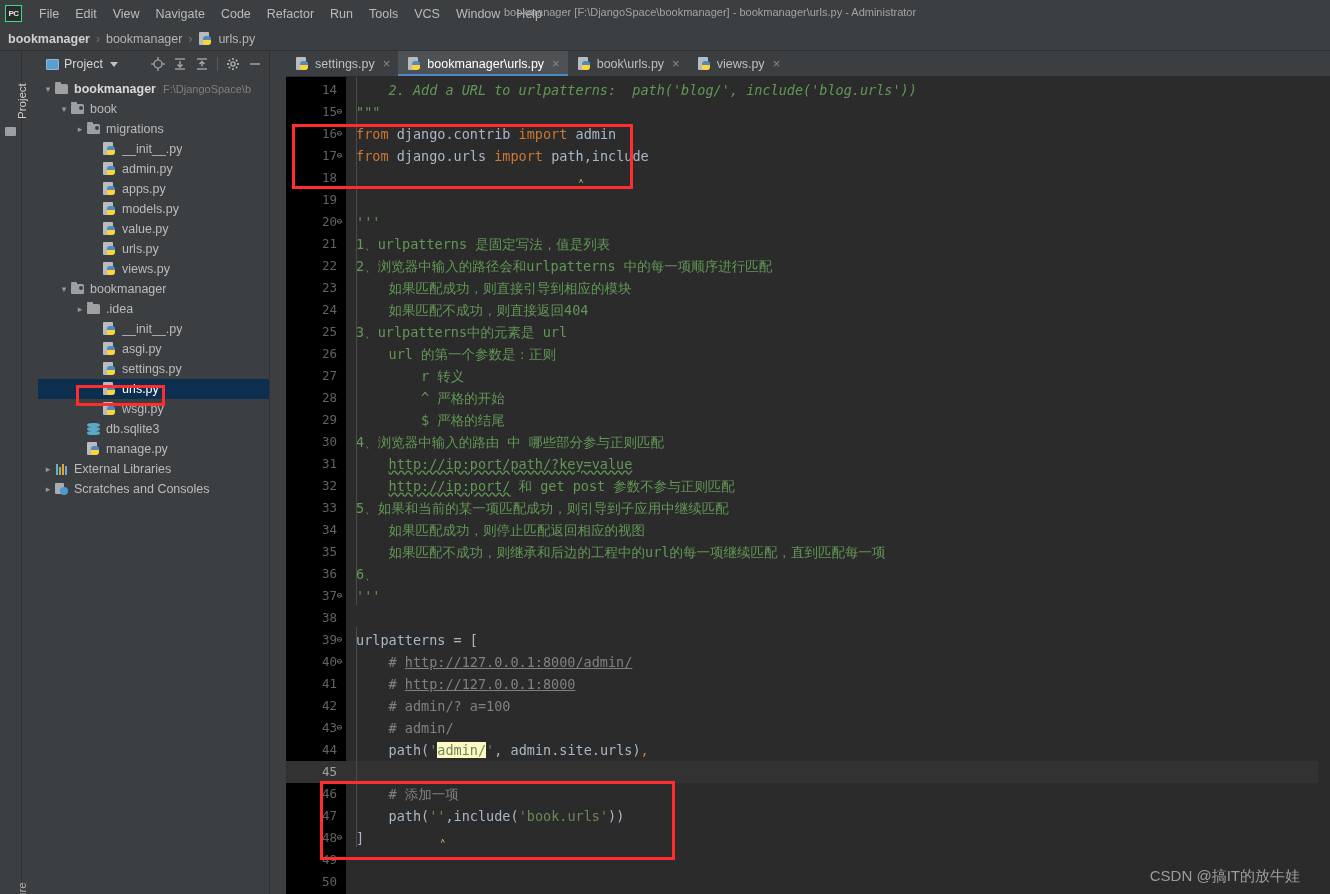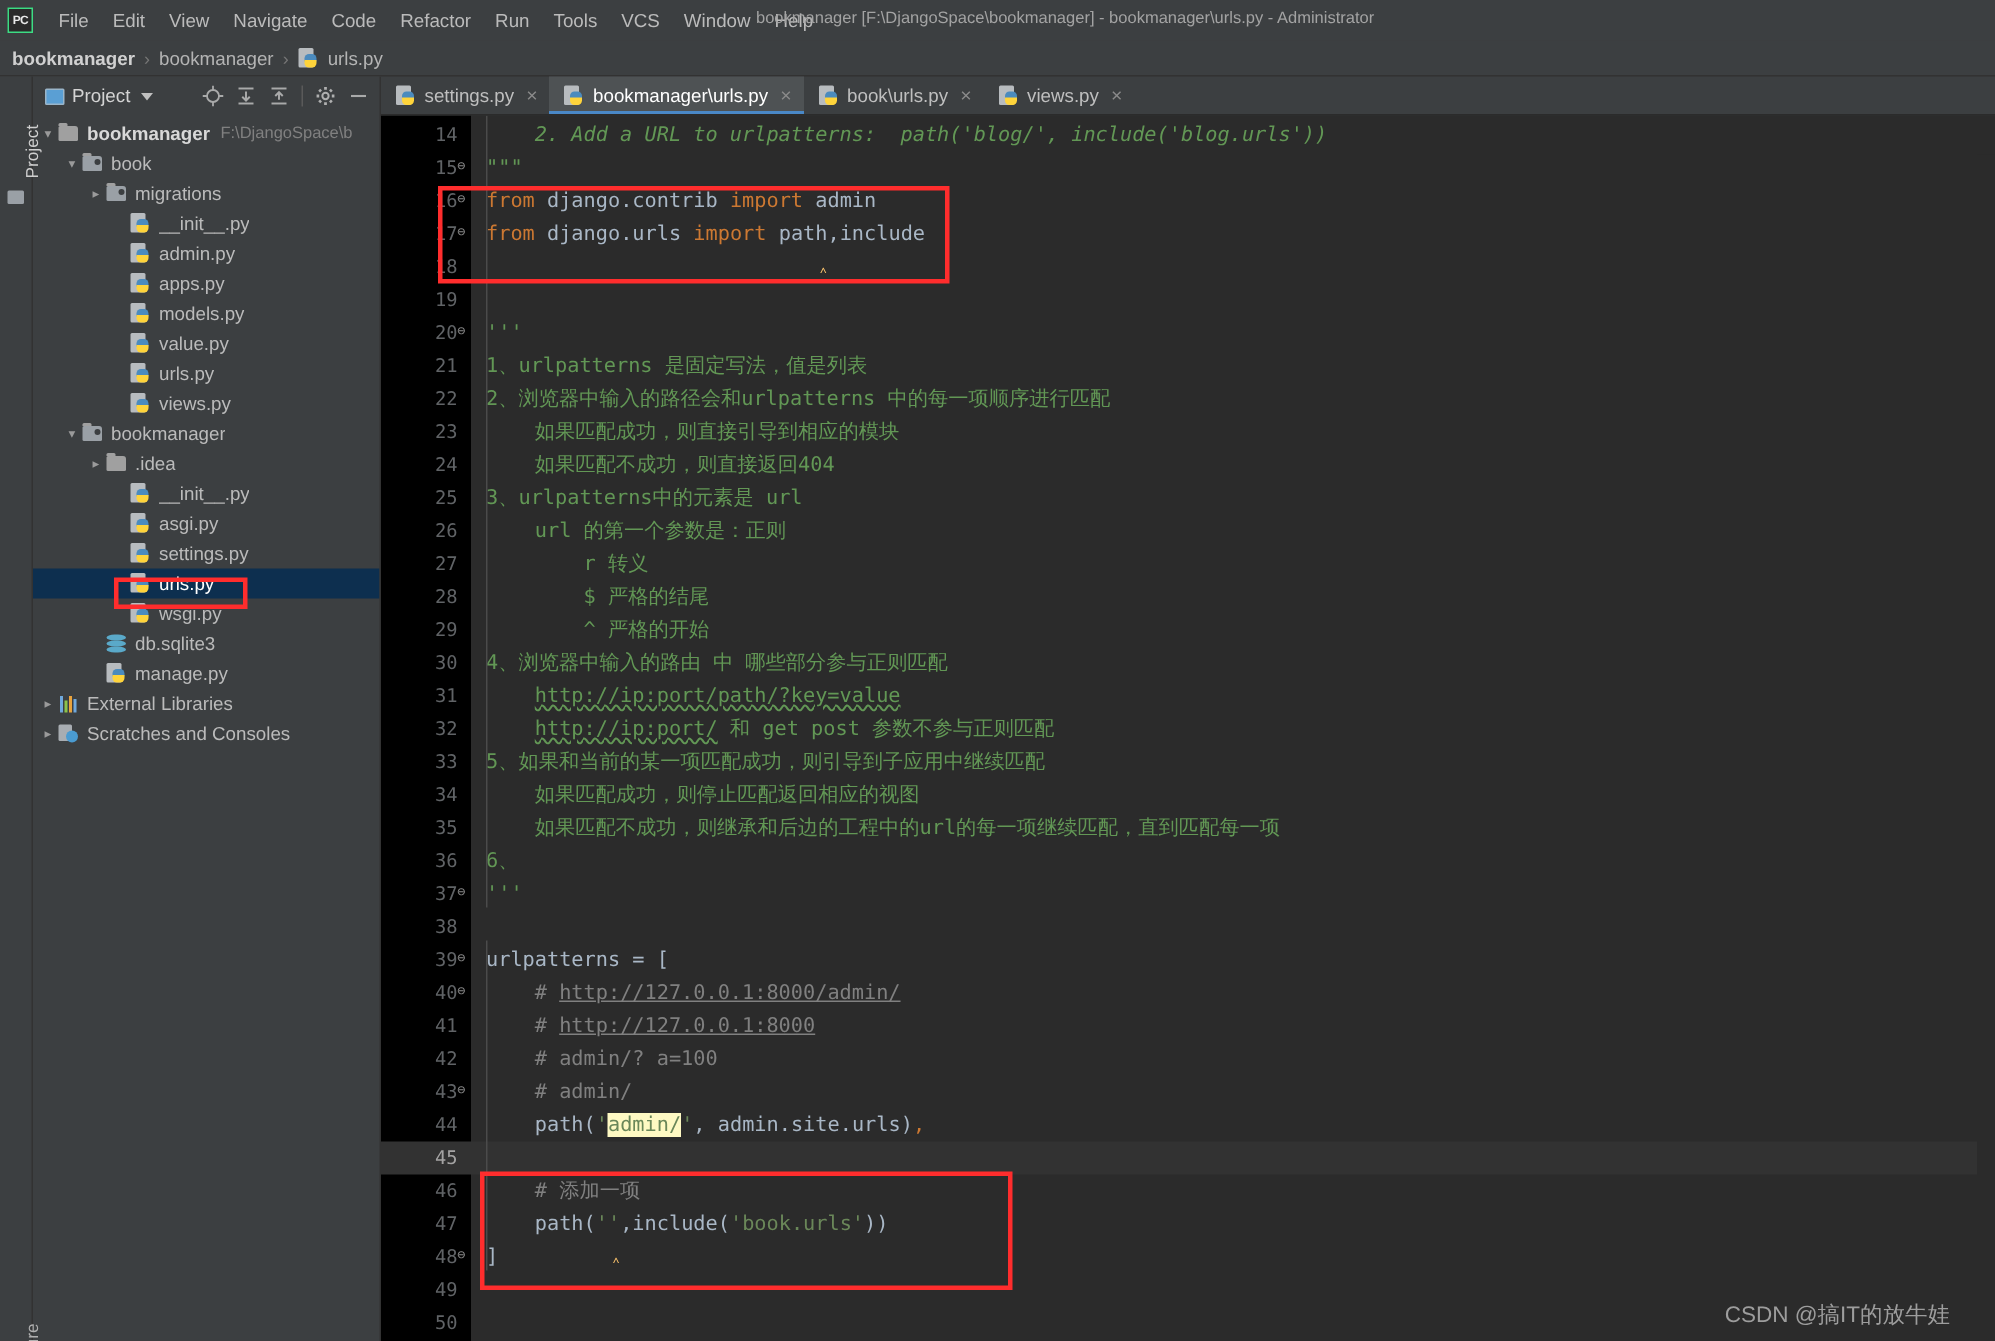--- a/index.html
+++ b/index.html
@@ -37,21 +37,21 @@
   .breadcrumb {
     height: 24px; background: #3c3f41;
     display: flex; align-items: center; padding-left: 8px;
     border-bottom: 1px solid #323232;
   }
   .crumb { color: #b4b4b4; font-size: 12.5px; display: flex; align-items: center; }
   .crumb.bold { font-weight: bold; color: #d0d0d0; }
   .crumb-sep { color: #777; font-size: 12px; margin: 0 6px; }
 
   
-  .body-wrap { display: flex; height: 843px; }
+  .body-wrap { display: flex; height: 843px; gap: 16px; }
 
   
   .vstrip {
     width: 22px; background: #3c3f41; position: relative;
     border-right: 1px solid #323232; flex: 0 0 22px;
   }
   .vlabel {
     position: absolute; transform: rotate(-90deg);
     transform-origin: left top; white-space: nowrap;
     color: #b0b0b0; font-size: 11.5px;
@@ -655,22 +655,22 @@
           <div class="cl"></div>
           <div class="cl"></div>
           <div class="cl"><span class="doc">'''</span></div>
           <div class="cl"><span class="cmt-cn">1、urlpatterns 是固定写法，值是列表</span></div>
           <div class="cl"><span class="cmt-cn">2、浏览器中输入的路径会和urlpatterns 中的每一项顺序进行匹配</span></div>
           <div class="cl">    <span class="cmt-cn">如果匹配成功，则直接引导到相应的模块</span></div>
           <div class="cl">    <span class="cmt-cn">如果匹配不成功，则直接返回404</span></div>
           <div class="cl"><span class="cmt-cn">3、urlpatterns中的元素是 url</span></div>
           <div class="cl">    <span class="cmt-cn">url 的第一个参数是：正则</span></div>
           <div class="cl">        <span class="cmt-cn">r 转义</span></div>
+          <div class="cl">        <span class="cmt-cn">^ 严格的开始</span></div>
           <div class="cl">        <span class="cmt-cn">$ 严格的结尾</span></div>
-          <div class="cl">        <span class="cmt-cn">^ 严格的开始</span></div>
           <div class="cl"><span class="cmt-cn">4、浏览器中输入的路由 中 哪些部分参与正则匹配</span></div>
           <div class="cl">    <span class="url wavy">http://ip:port/path/?key=value</span></div>
           <div class="cl">    <span class="url wavy">http://ip:port/</span><span class="cmt-cn"> 和 get post 参数不参与正则匹配</span></div>
           <div class="cl"><span class="cmt-cn">5、如果和当前的某一项匹配成功，则引导到子应用中继续匹配</span></div>
           <div class="cl">    <span class="cmt-cn">如果匹配成功，则停止匹配返回相应的视图</span></div>
           <div class="cl">    <span class="cmt-cn">如果匹配不成功，则继承和后边的工程中的url的每一项继续匹配，直到匹配每一项</span></div>
           <div class="cl"><span class="cmt-cn">6、</span></div>
           <div class="cl"><span class="doc">'''</span></div>
           <div class="cl"></div>
           <div class="cl"><span class="ident">urlpatterns</span> = [</div>

